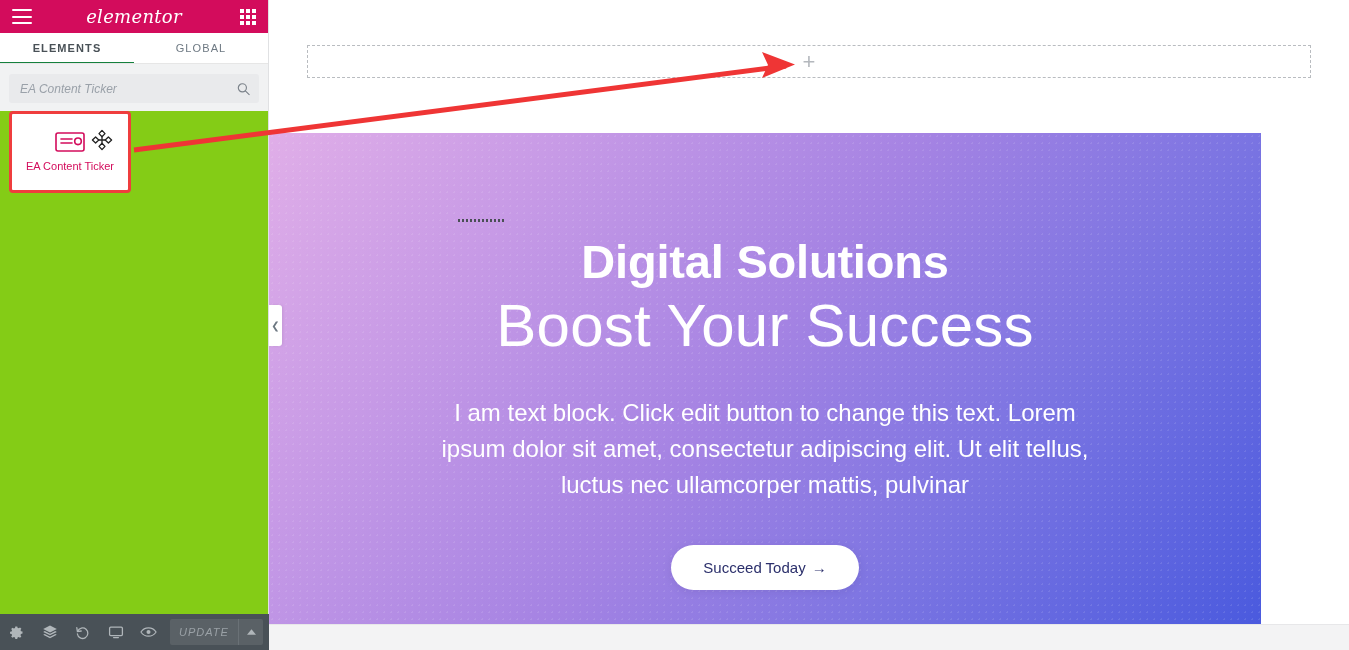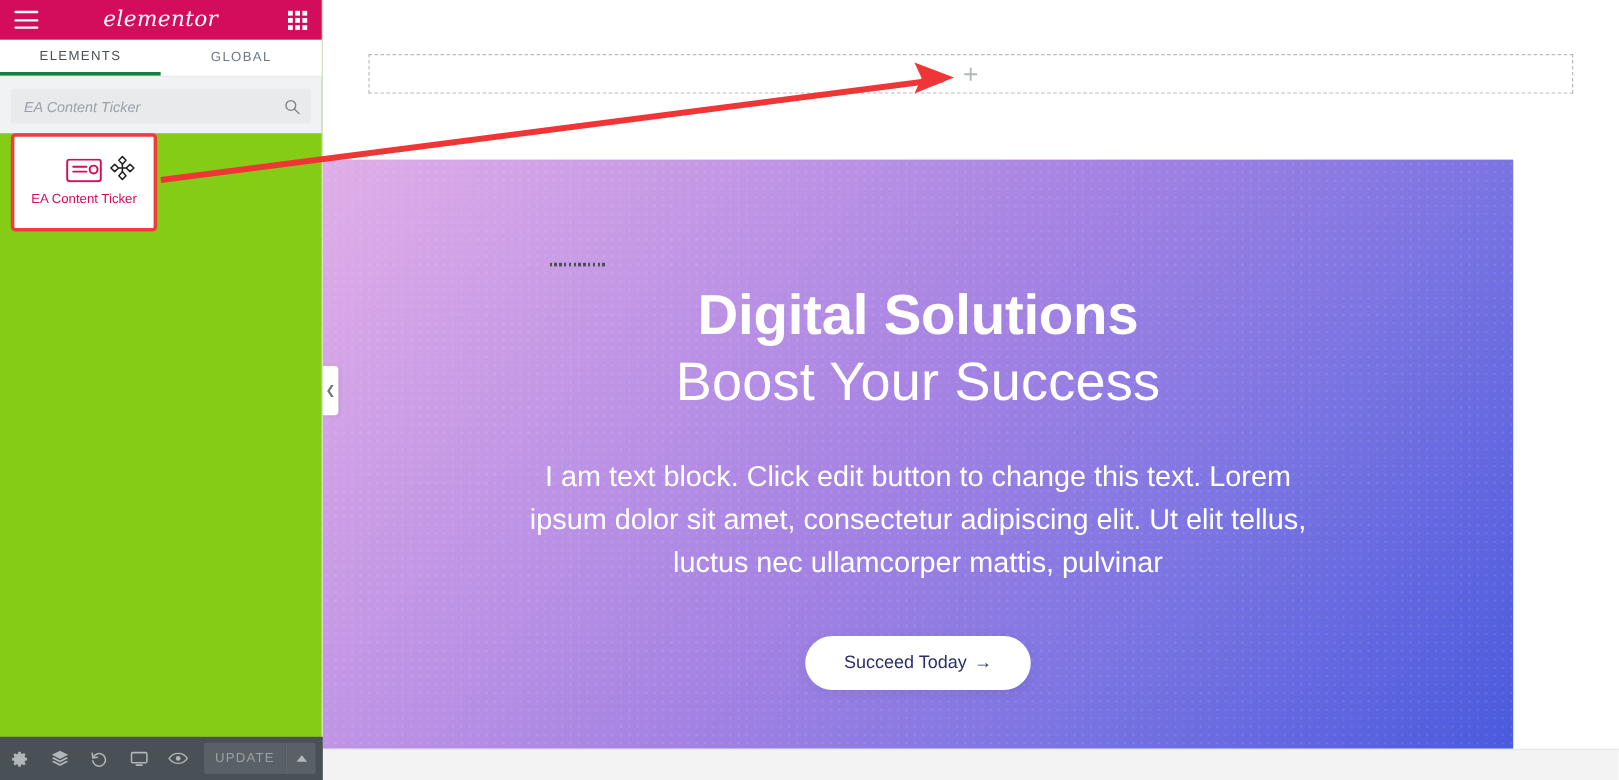--- a/index.html
+++ b/index.html
@@ -93,22 +93,22 @@
     justify-content: center;
     font-size: 11px;
     letter-spacing: 1.1px;
     color: #6d7882;
     cursor: pointer;
     box-sizing: border-box;
     background: #ffffff;
   }
   .ptab.active {
     color: #495157;
-    border-bottom: 3px solid #15803d;
-    font-weight: normal;
+    border-bottom: 1px solid #15803d;
+    font-weight: bold;
   }
 
   
   #search-wrap {
     padding: 10px 9px 8px 9px;
     background: #f1f2f3;
   }
   #search-box {
     position: relative;
     height: 29px;
@@ -199,20 +199,21 @@
     color: #9aa1a6;
     font-size: 11px;
     letter-spacing: 1px;
     width: 68px;
     height: 26px;
     display: flex;
     align-items: center;
     justify-content: center;
     border-radius: 2px 0 0 2px;
     cursor: default;
+    font-style: italic;
   }
   #update-caret {
     background: #5a6166;
     width: 24px;
     height: 26px;
     display: flex;
     align-items: center;
     justify-content: center;
     border-left: 1px solid #6a7176;
     border-radius: 0 2px 2px 0;
@@ -296,21 +297,21 @@
     margin: 0;
   }
   #title-line1 {
     display: block;
     font-size: 47px;
     font-weight: bold;
     letter-spacing: -0.2px;
   }
   #title-line2 {
     display: block;
-    font-size: 45px;
+    font-size: 60px;
     font-weight: 300;
     margin-top: 8px;
     letter-spacing: 0.2px;
   }
   #hero-text {
     margin: 38px 0 0 0;
     width: 670px;
     text-align: center;
     color: #ffffff;
     font-size: 24px;

